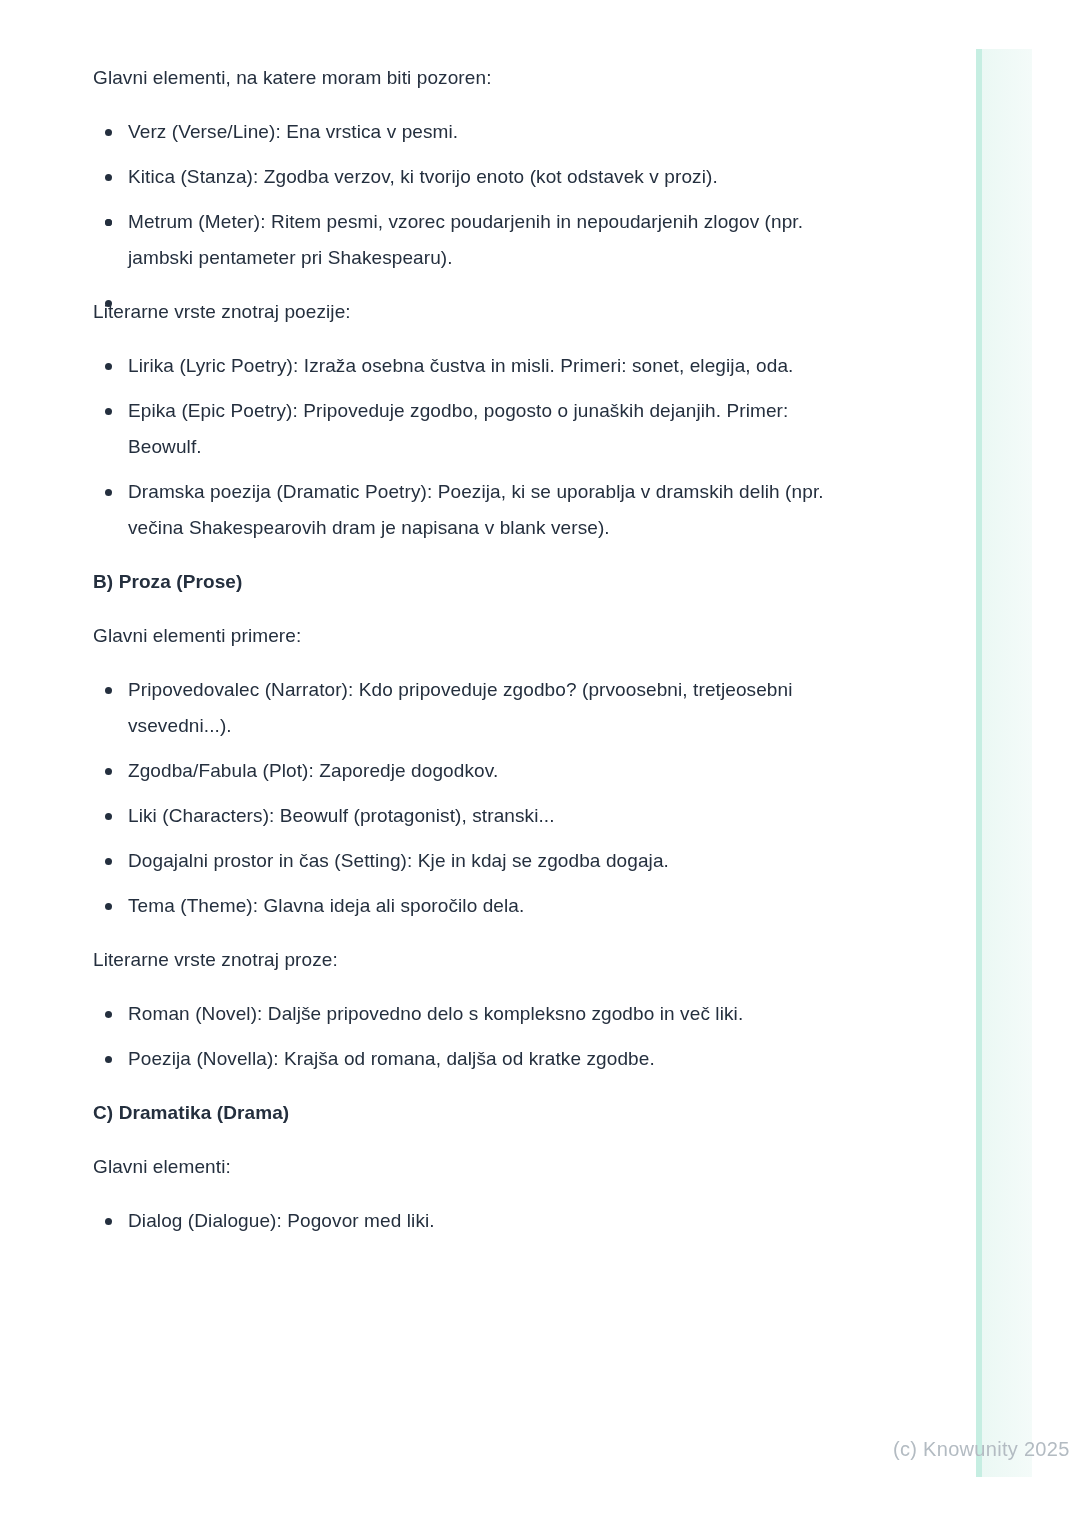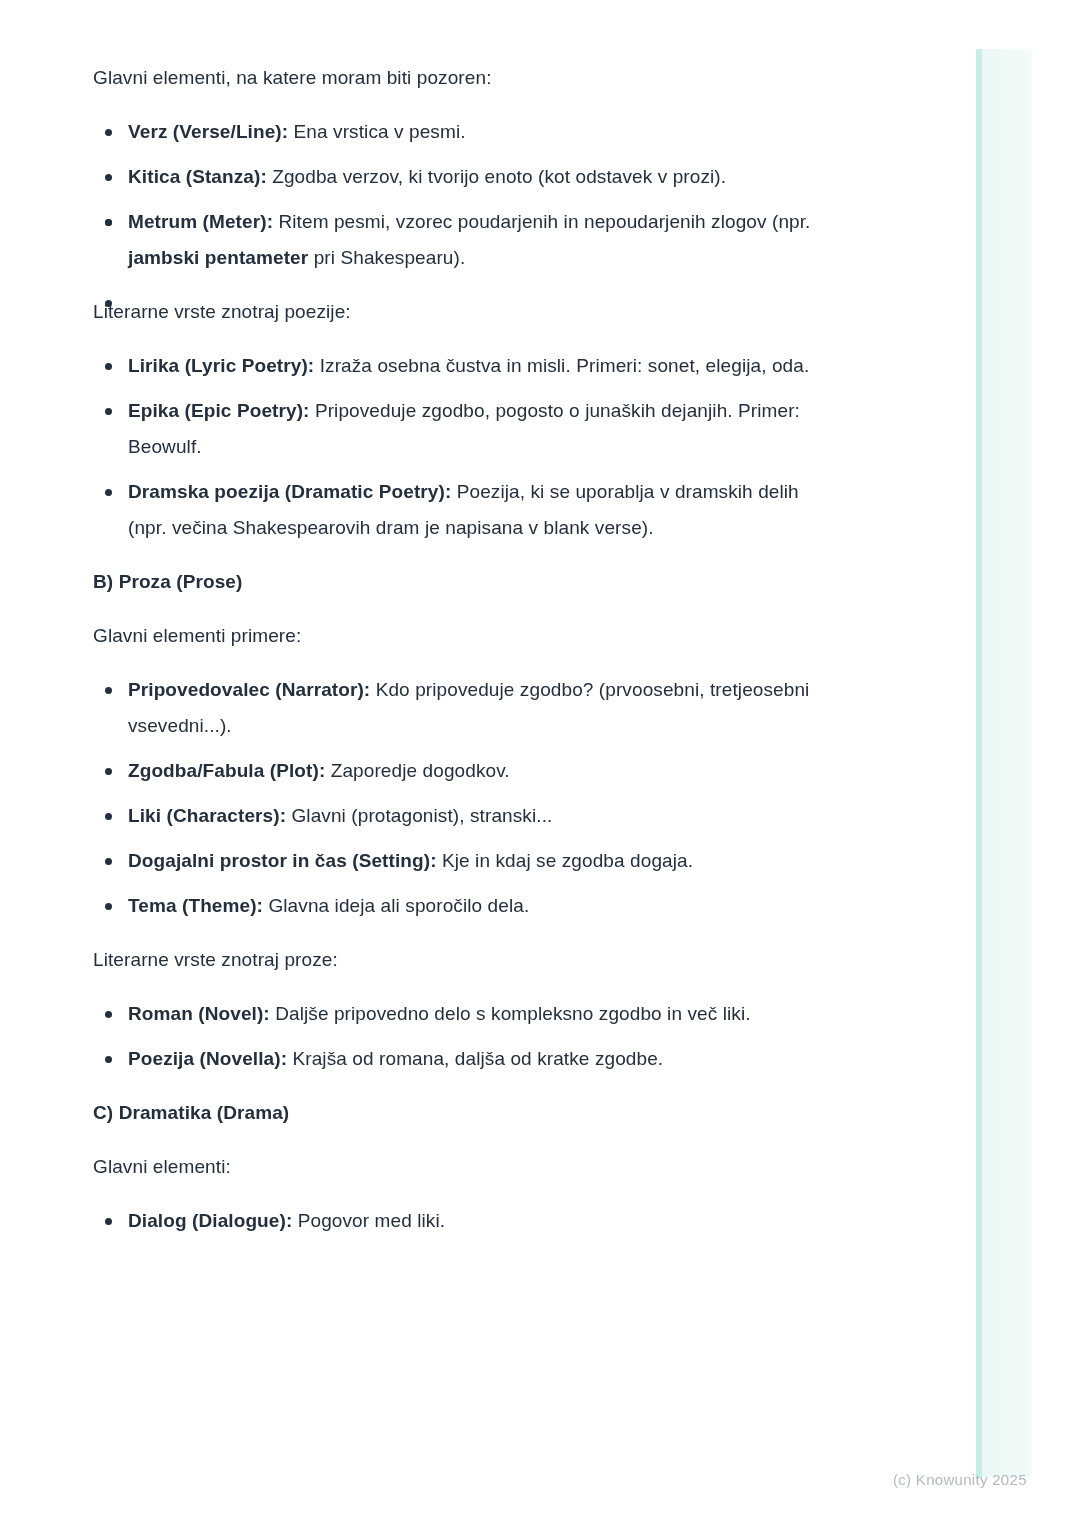--- a/index.html
+++ b/index.html
@@ -61,34 +61,33 @@
   .bullet {
     position: absolute;
     left: 12px;
     top: 15px;
     width: 7px;
     height: 7px;
     border-radius: 50%;
     background: var(--text, #242f3e);
   }
   .li-text { display: inline; }
-  .b { font-weight: bold; }
+  .b { font-weight: normal; }
   .i { }
 
   .watermark {
     position: absolute;
     left: 893px;
     top: 1440px;
-    font-size: 15px;
+    font-size: 20px;
     line-height: 18px;
     letter-spacing: 0.3px;
     color: var(--watermark, #b3bbc2);
     z-index: 3;
     white-space: nowrap;
-    margin-top: 31px;
   }
 </style>
 </head>
 <body style="--bg: #ffffff; --text: #242f3e; --watermark: #b3bbc2; --stripe-edge: #c6eee2; --stripe-body-start: #ebf8f4; --stripe-body-end: #f4fbf9;">
 
 <div class="stripe"></div>
 
 <main class="content" id="doc">
     <p><span>Glavni elementi, na katere moram biti pozoren:</span></p>
     <ul>
@@ -102,21 +101,21 @@
     <ul>
       <li><span class="bullet"></span><span class="li-text"><span class="b">Lirika (Lyric Poetry):</span><span> Izraža osebna čustva in misli. Primeri: sonet, elegija, oda.</span></span></li>
       <li><span class="bullet"></span><span class="li-text"><span class="b">Epika (Epic Poetry):</span><span> Pripoveduje zgodbo, pogosto o junaških dejanjih. Primer: </span><span class="i">Beowulf</span><span>.</span></span></li>
       <li><span class="bullet"></span><span class="li-text"><span class="b">Dramska poezija (Dramatic Poetry):</span><span> Poezija, ki se uporablja v dramskih delih (npr. večina Shakespearovih dram je napisana v blank verse).</span></span></li>
     </ul>
     <h3><span>B) Proza (Prose)</span></h3>
     <p><span>Glavni elementi primere:</span></p>
     <ul>
       <li><span class="bullet"></span><span class="li-text"><span class="b">Pripovedovalec (Narrator):</span><span> Kdo pripoveduje zgodbo? (prvoosebni, tretjeosebni vsevedni...).</span></span></li>
       <li><span class="bullet"></span><span class="li-text"><span class="b">Zgodba/Fabula (Plot):</span><span> Zaporedje dogodkov.</span></span></li>
-      <li><span class="bullet"></span><span class="li-text"><span class="b">Liki (Characters):</span><span> Glavni (protagonist), stranski...</span></span></li>
+      <li><span class="bullet"></span><span class="li-text"><span class="b">Liki (Characters):</span><span> Beowulf (protagonist), stranski...</span></span></li>
       <li><span class="bullet"></span><span class="li-text"><span class="b">Dogajalni prostor in čas (Setting):</span><span> Kje in kdaj se zgodba dogaja.</span></span></li>
       <li><span class="bullet"></span><span class="li-text"><span class="b">Tema (Theme):</span><span> Glavna ideja ali sporočilo dela.</span></span></li>
     </ul>
     <p><span>Literarne vrste znotraj proze:</span></p>
     <ul>
       <li><span class="bullet"></span><span class="li-text"><span class="b">Roman (Novel):</span><span> Daljše pripovedno delo s kompleksno zgodbo in več liki.</span></span></li>
       <li><span class="bullet"></span><span class="li-text"><span class="b">Poezija (Novella):</span><span> Krajša od romana, daljša od kratke zgodbe.</span></span></li>
     </ul>
     <h3><span>C) Dramatika (Drama)</span></h3>
     <p><span>Glavni elementi:</span></p>

